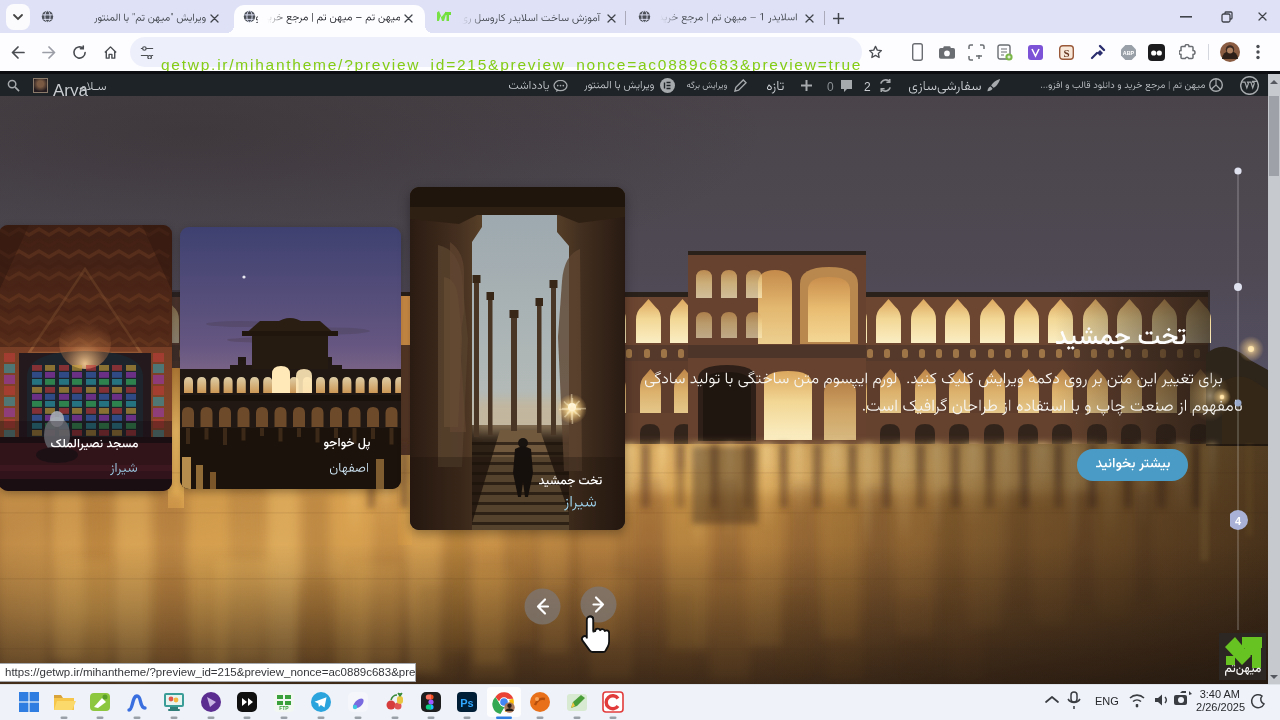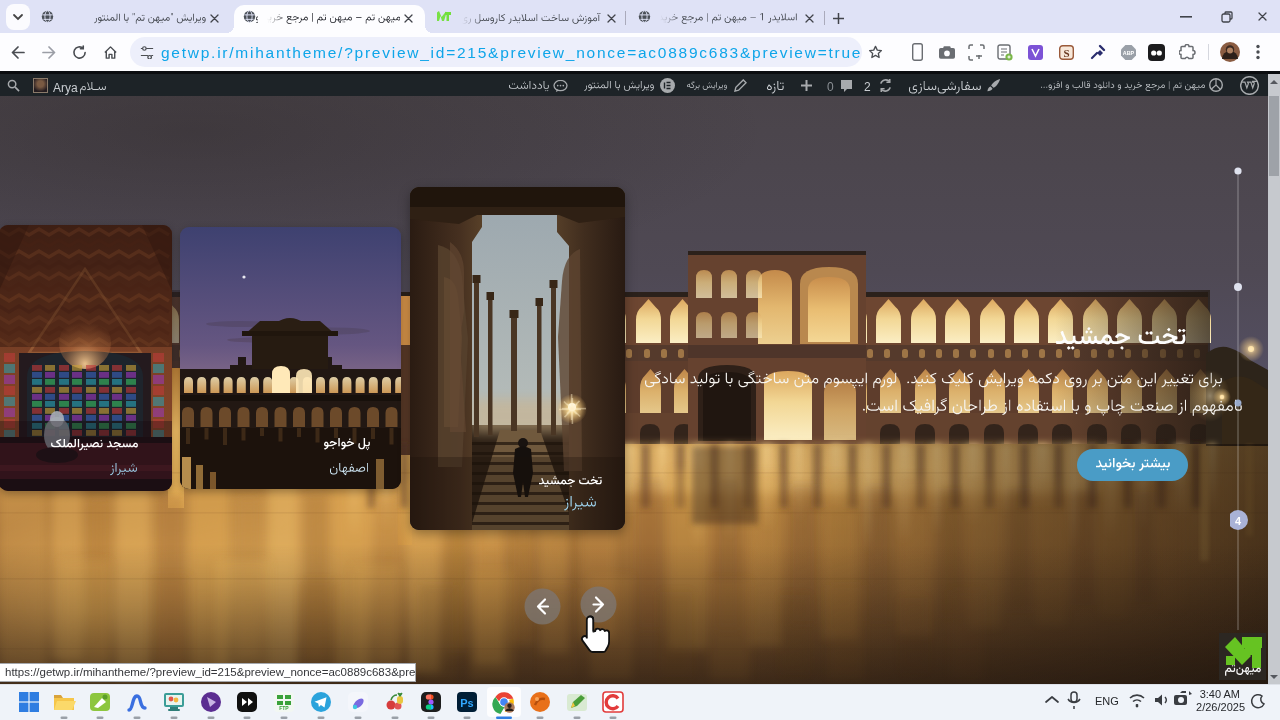--- a/index.html
+++ b/index.html
@@ -87,21 +87,21 @@
     <path d="M14 8a6 6 0 11-2-4.5M12 1v3h-3" stroke="#4a4d52" stroke-width="1.7" fill="none" stroke-linecap="round"></path>
   </svg>
 <svg class="abs" style="left:103px;top:45px" width="15" height="15" viewBox="0 0 16 16">
     <path d="M2 8l6-6 6 6M3.5 6.5V14h3v-4h3v4h3V6.5" stroke="#4a4d52" stroke-width="1.5" fill="none" stroke-linejoin="round"></path>
   </svg>
 <div class="abs" style="left:130px;top:37px;width:732px;height:30px;background:#edeffb;border-radius:15px"></div>
 <svg class="abs" style="left:140px;top:45px" width="14" height="14" viewBox="0 0 16 16">
     <circle cx="5" cy="4" r="2" fill="none" stroke="#4a4d52" stroke-width="1.4"></circle>
     <path d="M7 4h8M1 4h2M11 12a2 2 0 10.01 0zM1 12h8M13 12h2" stroke="#4a4d52" stroke-width="1.4" fill="none"></path>
   </svg>
-<div class="abs" style="left:161px;top:44px;font-size:15.5px;color:#0ea5e9;letter-spacing:1.75px">getwp.ir/mihantheme/?preview_id=215&amp;preview_nonce=ac0889c683&amp;preview=true</div>
+<div class="abs" style="left:161px;top:56px;font-size:15.5px;color:#84cc16;letter-spacing:1.75px">getwp.ir/mihantheme/?preview_id=215&amp;preview_nonce=ac0889c683&amp;preview=true</div>
 <svg class="abs" style="left:868px;top:45px" width="15" height="15" viewBox="0 0 16 16">
     <path d="M8 1.5l1.9 4 4.4.5-3.3 3 .9 4.3L8 11.1l-3.9 2.2.9-4.3-3.3-3 4.4-.5z" fill="none" stroke="#4a4d52" stroke-width="1.4" stroke-linejoin="round"></path>
   </svg>
 <svg class="abs" style="left:912px;top:43px" width="11" height="18">
     <rect x="0.7" y="0.7" width="9.6" height="16.6" rx="2" fill="none" stroke="#6a6d72" stroke-width="1.4"></rect>
   </svg>
 <svg class="abs" style="left:939px;top:46px" width="16" height="13" viewBox="0 0 18 14">
     <rect x="0" y="2" width="18" height="12" rx="2" fill="#6a6d72"></rect>
     <rect x="5" y="0" width="8" height="4" rx="1" fill="#6a6d72"></rect>
     <circle cx="9" cy="8" r="3.2" fill="#fdfdff"></circle>
@@ -154,21 +154,21 @@
     <circle cx="2" cy="13.5" r="1.7" fill="#4a4d52"></circle>
   </svg>
 <div class="abs" style="left:0;top:71px;width:1280px;height:3px;background:#0b0d10"></div>
 <div class="abs" style="left:0;top:74px;width:1280px;height:22px;background:#1d2327"></div>
 <svg class="abs" style="left:7px;top:79px" width="13" height="13" viewBox="0 0 14 14">
     <circle cx="5.5" cy="5.5" r="4" fill="none" stroke="#a7aaad" stroke-width="1.6"></circle>
     <path d="M8.7 8.7L13 13" stroke="#a7aaad" stroke-width="1.8"></path>
   </svg>
 <div class="abs" style="left:33px;top:78px;width:15px;height:15px;background:#8a7a6a"></div>
 <div class="abs" style="left:34px;top:79px;width:13px;height:13px;background:radial-gradient(circle at 50% 38%,#7a5a42 30%,#241c20 75%)"></div>
-<div class="abs" style="left:53px;top:81px;font-size:12px;color:#c9cdd1">Arya</div>
+<div class="abs" style="left:53px;top:81px;font-size:17px;color:#c9cdd1">Arya</div>
 <svg style="position:absolute;left:80.0px;top:82.0px;" width="26.0" height="11.9" viewBox="0 0 173 79" preserveAspectRatio="none">
     <path d="M32 28 28 26 22 26 19 27 14 32 10 42 5 44 3 46 1 50 0 55 0 78 6 78 5 69 6 53 10 49 16 50 24 54 31 54 35 52 38 48 39 44 38 36 36 32ZM23 32 27 32 29 33 33 39 33 44 32 46 29 48 25 48 18 45 16 43 16 41 19 35ZM48 4 56 26 60 44 59 47 48 47 48 53 60 53 65 52 74 48 78 44 80 46 81 49 84 52 87 53 121 53 124 52 129 47 133 52 136 53 142 53 147 51 150 47 153 51 157 53 164 53 170 48 172 42 172 32 170 26 165 28 166 42 165 44 161 47 158 47 154 43 150 32 147 32 147 42 146 44 143 47 138 47 136 46 132 41 132 33 131 31 126 32 126 42 122 46 119 47 89 47 87 46 84 43 82 37 82 0 76 0 76 36 74 40 70 44 66 46 64 40 64 36 57 11 52 2Z" fill="#c9cdd1" fill-rule="evenodd"></path>
   </svg>
 <svg style="position:absolute;left:509.0px;top:81.0px;" width="40.0" height="10.5" viewBox="0 0 271 71" preserveAspectRatio="none">
     <path d="M258 66 262 70 267 65 263 61ZM245 66 250 70 254 65 250 61ZM0 31 0 40 2 45 8 50 21 53 44 53 49 52 58 46 62 51 66 53 77 53 82 51 85 47 92 53 99 53 103 51 107 47 111 52 113 53 120 53 125 50 128 44 128 29 127 26 121 28 123 35 123 41 122 44 118 47 114 47 111 44 109 37 109 31 104 32 104 41 102 45 99 47 95 47 90 44 88 38 88 31 82 32 83 40 82 43 79 46 75 47 67 47 62 43 61 39 61 30 55 31 56 37 55 41 52 44 42 47 20 47 10 44 6 39 7 28 2 26ZM206 17 204 17 203 19 203 23 210 27 216 33 218 37 218 41 214 45 209 47 194 46 194 52 196 53 209 53 218 50 223 44 224 38 222 31 214 22ZM166 17 165 19 165 23 172 27 178 33 180 40 176 45 171 47 156 46 156 52 158 53 171 53 180 50 185 44 185 34 181 27 177 23 171 19ZM33 21 38 25 42 20 38 16ZM20 21 25 25 29 20 25 16ZM107 18 111 22 116 17 112 13ZM93 17 98 22 102 17 98 13ZM100 8 105 12 109 7 105 3ZM234 0 234 37 236 47 240 51 245 53 260 53 265 51 268 47 270 36 268 26 262 28 264 35 264 41 261 46 259 47 246 47 241 43 240 41 240 0ZM139 0 139 53 145 53 145 0Z" fill="#c9cdd1" fill-rule="evenodd"></path>
   </svg>
 <svg class="abs" style="left:553px;top:80px" width="15" height="13" viewBox="0 0 16 14">
     <ellipse cx="8" cy="6" rx="7" ry="5.5" fill="none" stroke="#a7aaad" stroke-width="1.4"></ellipse>
     <path d="M4 10l-1 3 4-2" fill="#a7aaad"></path>
     <circle cx="5" cy="6" r="0.9" fill="#a7aaad"></circle>

